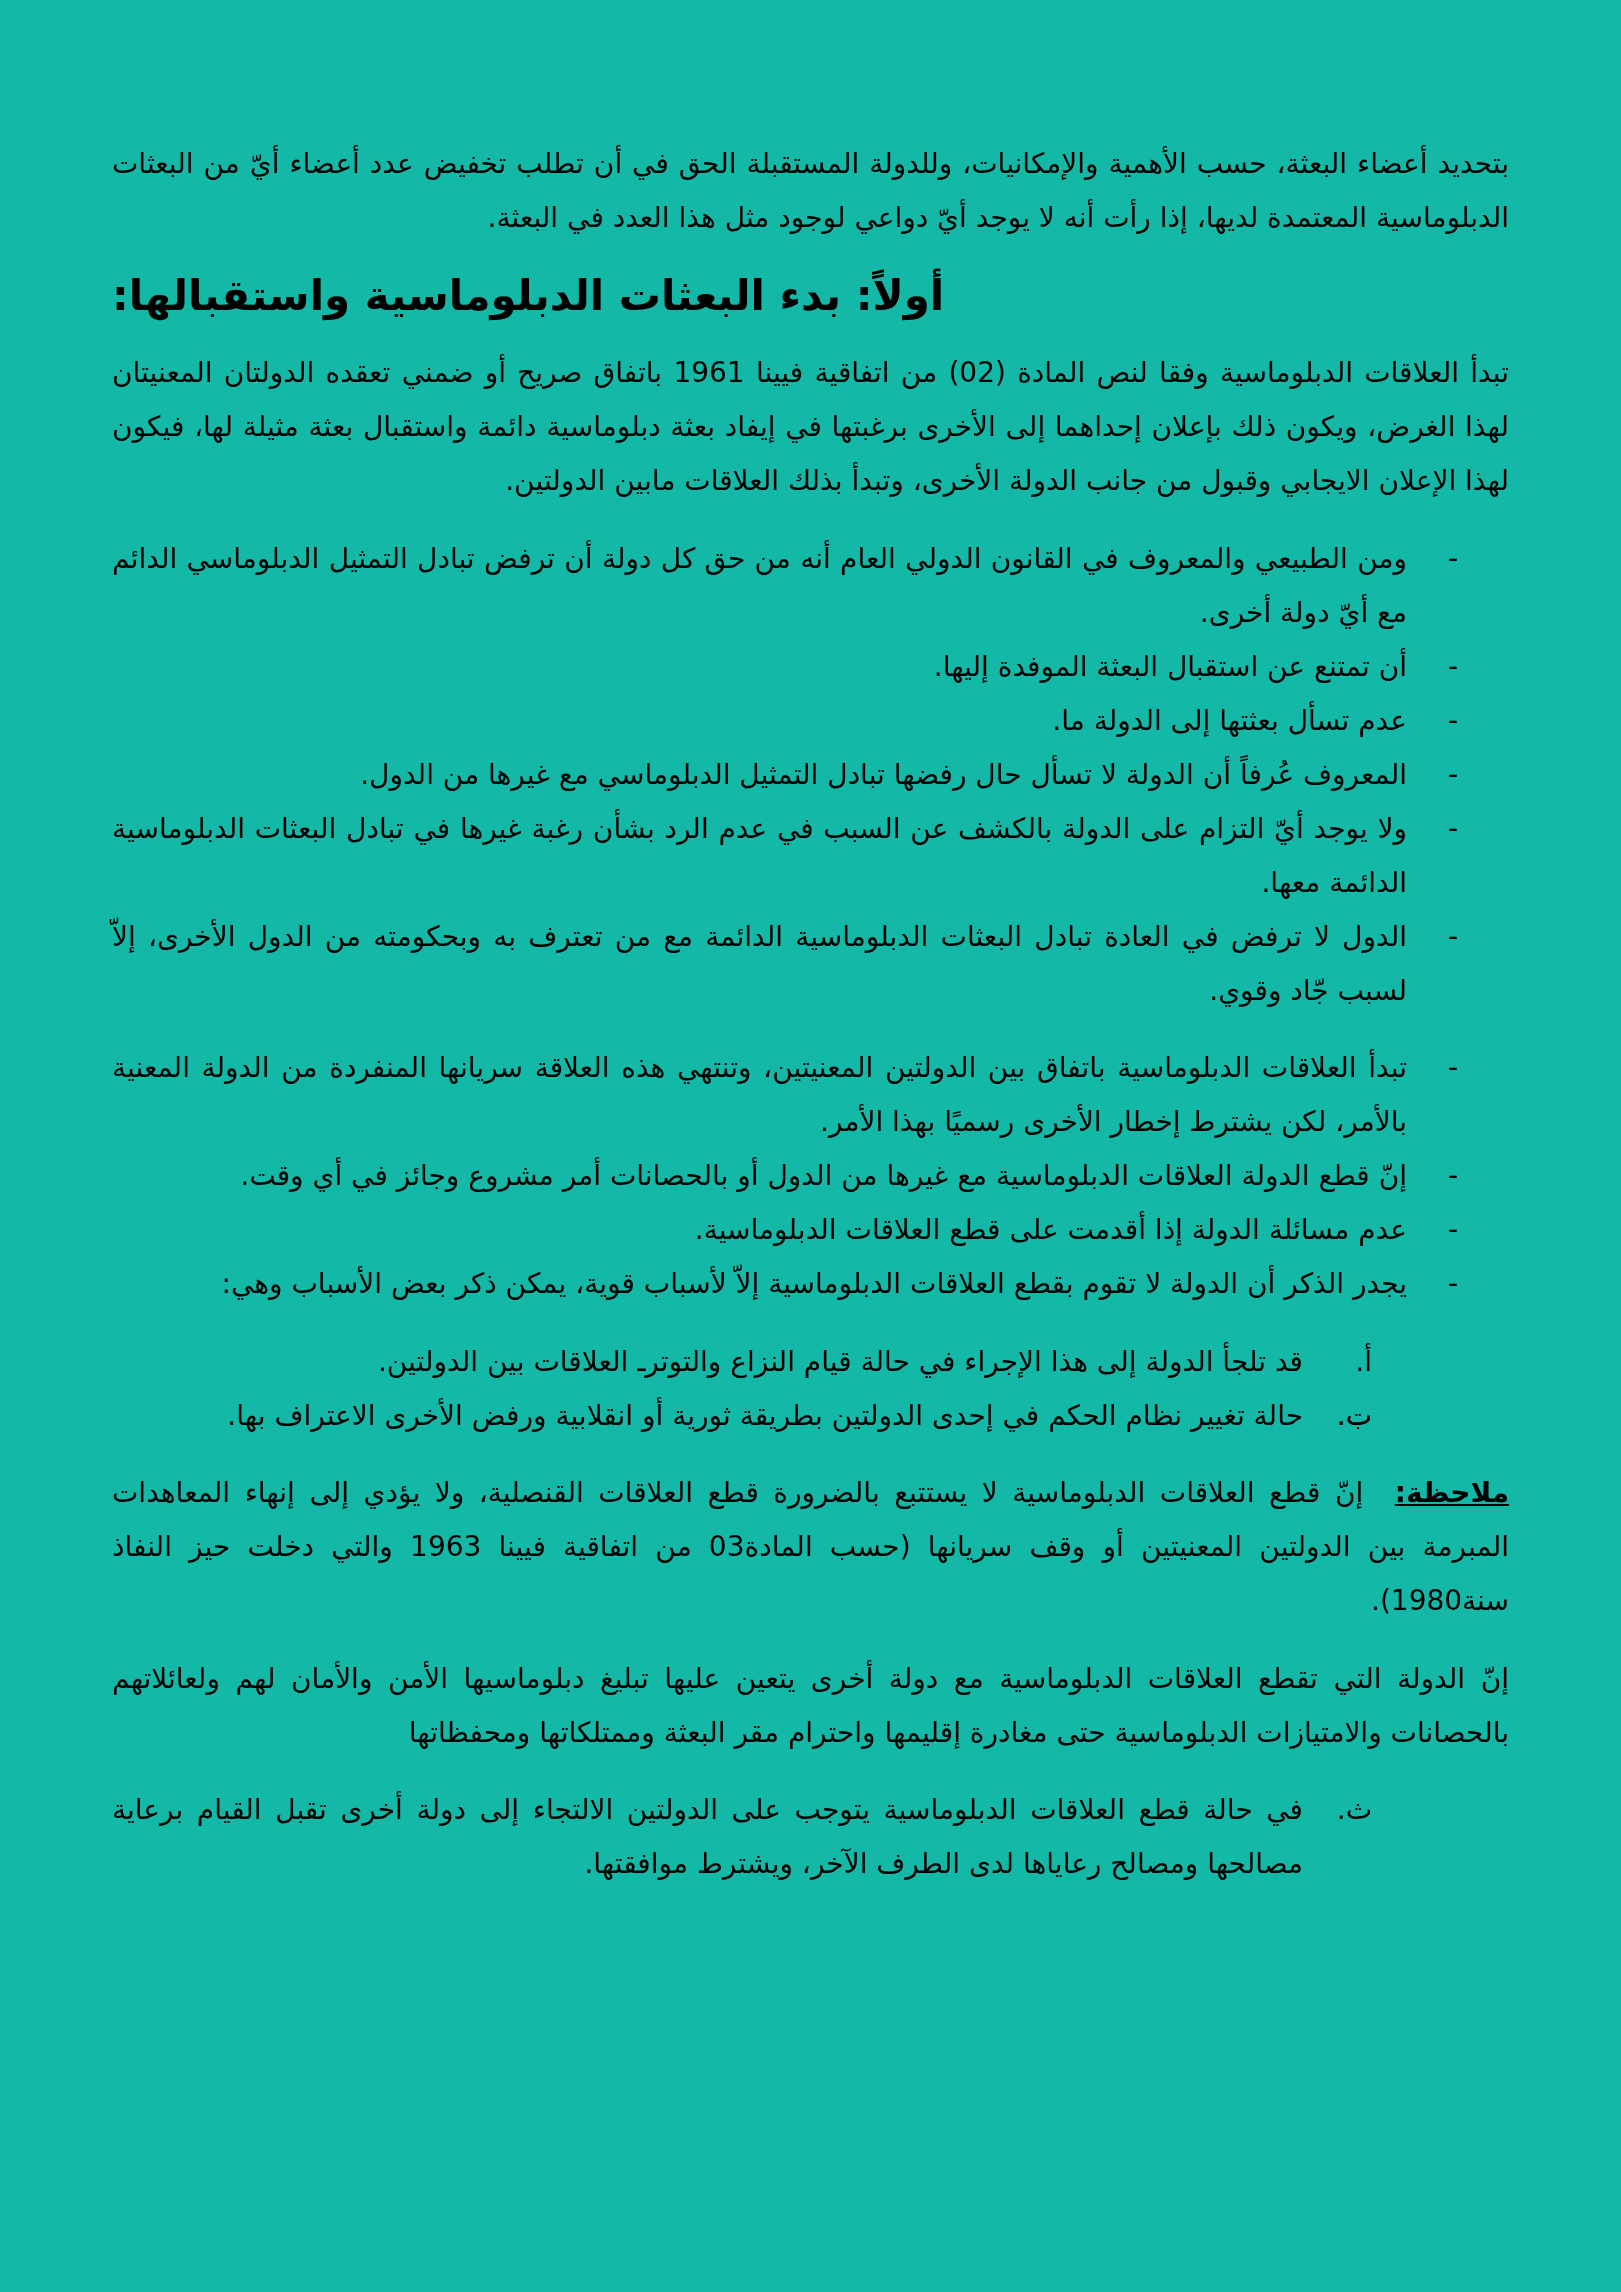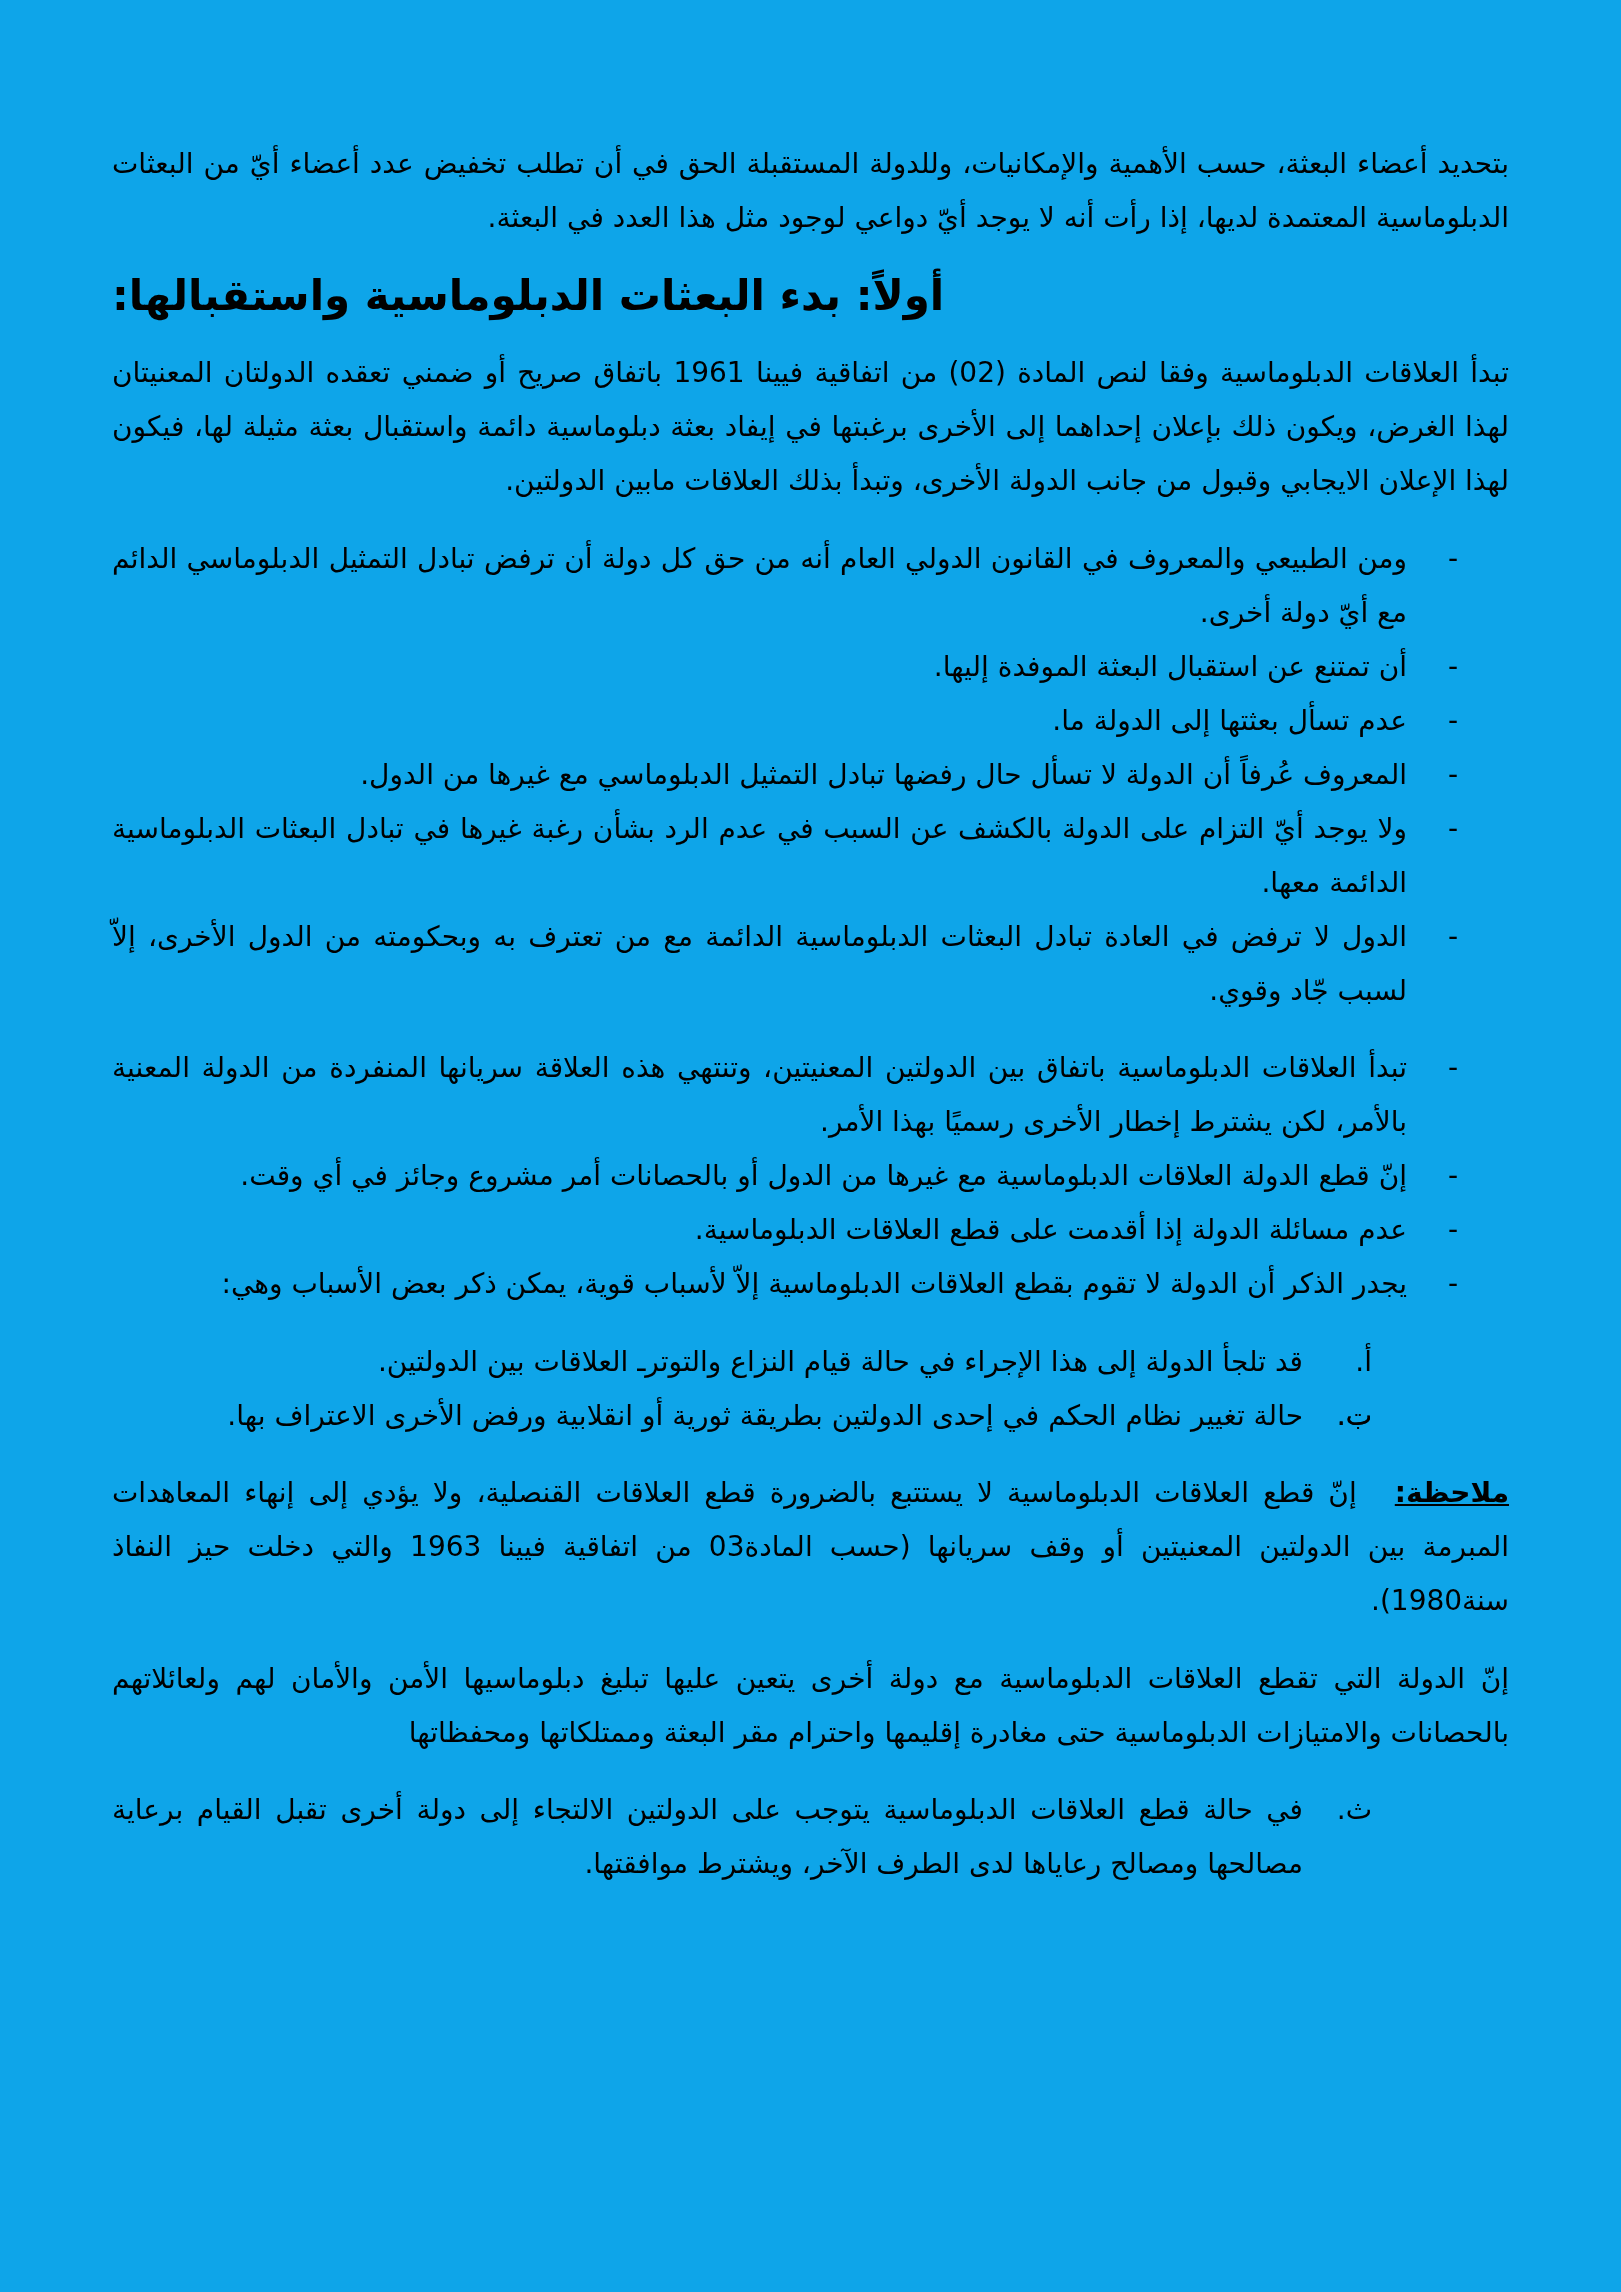--- a/index.html
+++ b/index.html
@@ -5,21 +5,21 @@
   html, body {
     margin: 0;
     padding: 0;
     background: #ffffff;
   }
   .page {
     position: relative;
     width: 1621px;
     height: 2293px;
     box-sizing: border-box;
-    background: #0ea5e9;
+    background: #14b8a6;
     color: #000000;
     direction: rtl;
     padding: 137px 112px 29px 112px;
     font-family: "DejaVu Sans", sans-serif;
     font-size: 28px;
     line-height: 54px;
     text-align: justify;
   }
   .page p {
     margin: 0 0 23.5px 0;
@@ -53,21 +53,21 @@
     position: absolute;
     right: 137px;
     top: 0;
   }
   .letter-item-standalone {
     margin-bottom: 23.5px;
   }
   .note-label {
     font-weight: bold;
     text-decoration: underline;
-    margin-left: 24px;
+    margin-left: 17px;
   }
 </style>
 </head>
 <body>
 
 <div class="page">
 
   <p>بتحديد أعضاء البعثة، حسب الأهمية والإمكانيات، وللدولة المستقبلة الحق في أن تطلب تخفيض عدد أعضاء أيّ من البعثات الدبلوماسية المعتمدة لديها، إذا رأت أنه لا يوجد أيّ دواعي لوجود مثل هذا العدد في البعثة.</p>
 
   <h2 class="heading">أولاً: بدء البعثات الدبلوماسية واستقبالها:</h2>

